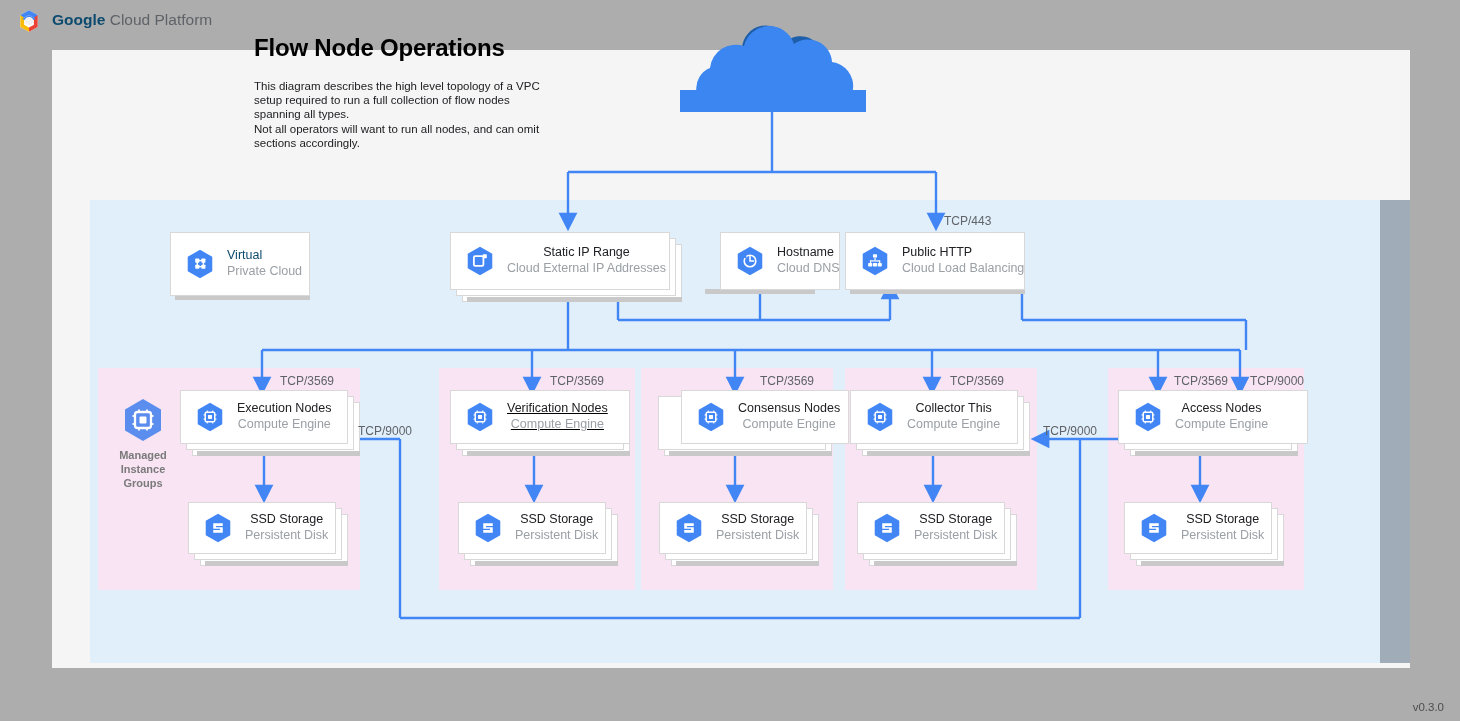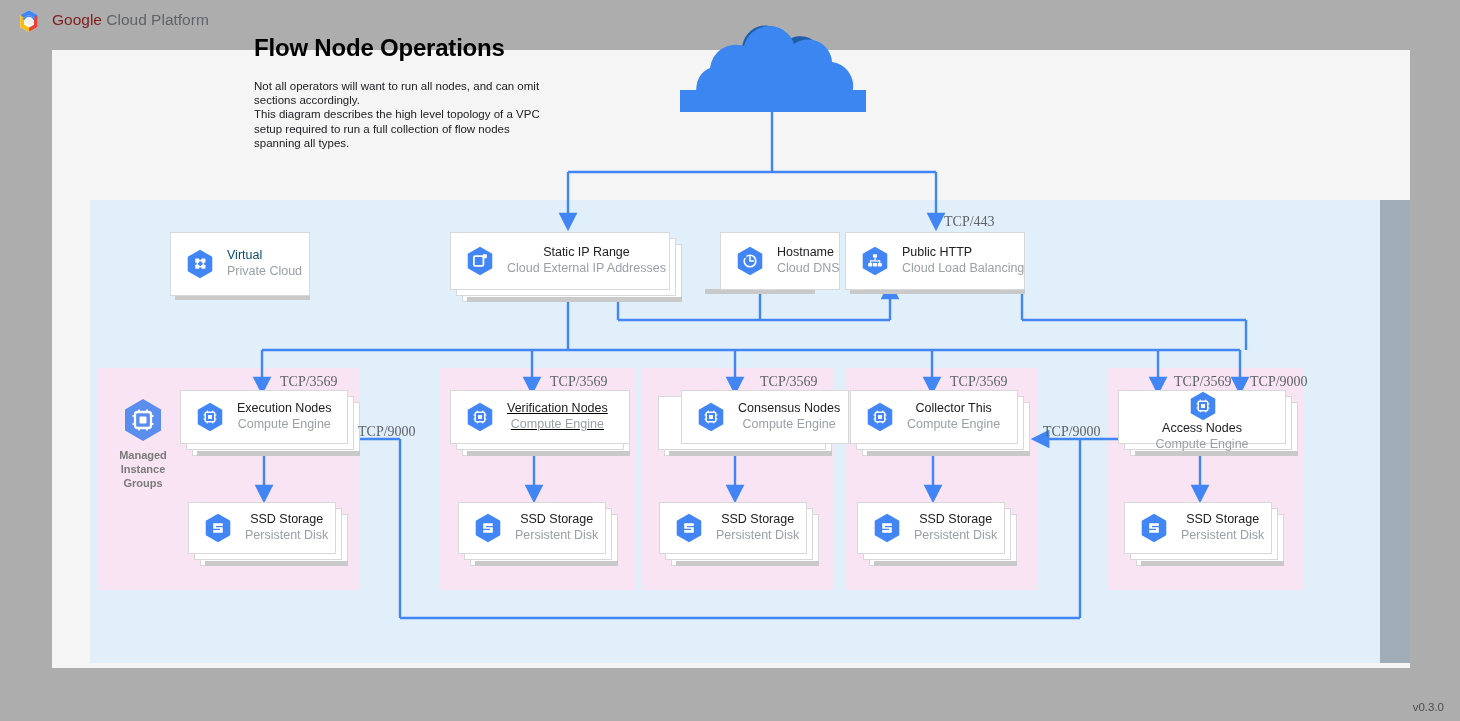--- a/index.html
+++ b/index.html
@@ -9,21 +9,21 @@
     background:#adadad;
     font-family:"Liberation Sans","DejaVu Sans",sans-serif;
     position:relative;
   }
   #stage{position:absolute;left:0;top:0;width:1460px;height:721px;}
 
   
   .gcp-header{position:absolute;left:0;top:0;width:1460px;height:40px;}
   .gcp-logo{position:absolute;left:16px;top:8px;width:26px;height:26px;}
   .gcp-title{position:absolute;left:52px;top:11px;font-size:15.5px;color:#5f6368;white-space:nowrap;}
-  .gcp-title b{color:#7f1d1d;font-weight:normal;}
+  .gcp-title b{color:#0c4a6e;font-weight:bold;}
 
   
   .sheet{position:absolute;left:52px;top:50px;width:1358px;height:618px;background:#f5f5f5;}
 
   
   .diagram-title{position:absolute;left:254px;top:34px;font-size:24px;font-weight:bold;color:#000;letter-spacing:-0.2px;}
   .diagram-desc{position:absolute;left:254px;top:79px;width:300px;font-size:11.5px;line-height:14.2px;color:#202124;}
 
   
   .vpc-region{position:absolute;left:90px;top:200px;width:1320px;height:463px;background:#e1effb;}
@@ -50,21 +50,21 @@
   .stackwrap .card{position:absolute;left:0;top:0;}
 
   .flat-shadow{position:absolute;background:#c9c9c9;}
 
   
   .group{position:absolute;background:#f8e4f3;}
   .group-label{position:absolute;width:70px;text-align:center;font-size:11px;font-weight:bold;
                color:#7a7a7a;line-height:14px;}
 
   
-  .port{position:absolute;font-size:14px;color:#5f6368;white-space:nowrap;font-family:Liberation Serif, serif;}
+  .port{position:absolute;font-size:12px;color:#5f6368;white-space:nowrap;}
 
   .version{position:absolute;right:16px;bottom:8px;font-size:11.5px;color:#4d4d4d;}
 </style>
 </head>
 <body>
 
 <div id="stage">
 
   <div class="gcp-header">
     <svg class="gcp-logo" viewBox="0 0 48 48">
@@ -343,21 +343,21 @@
         <span class="t1">Collector This</span>
         <span class="t2">Compute Engine</span>
       </div>
     </div>
   </div>
 
   <div class="stackwrap" style="left:1118px;top:390px;width:180px;height:66px;">
     <div class="sh" style="left:12px;top:12px;width:168px;height:54px;"></div>
     <div class="sh" style="left:6px;top:6px;width:168px;height:54px;"></div>
     <div class="flat-shadow" style="left:17px;top:61px;width:163px;height:5px;"></div>
-    <div class="card" style="width:168px;height:54px;flex-direction:column;">
+    <div class="card" style="width:190px;height:54px;">
       <svg class="ic" viewBox="0 0 40 44">
         <path d="M20 1 L38 11.5 L38 32.5 L20 43 L2 32.5 L2 11.5 Z" fill="#4285f4"></path>
         <rect x="13" y="15" width="14" height="14" rx="2" fill="none" stroke="#fff" stroke-width="2.2"></rect>
         <rect x="17" y="19" width="6" height="6" rx="1" fill="#fff"></rect>
         <g stroke="#fff" stroke-width="1.6">
           <path d="M16 12.5 L16 15"></path>
             <path d="M24 12.5 L24 15"></path>
           <path d="M16 29 L16 31.5"></path>
             <path d="M24 29 L24 31.5"></path>
           <path d="M10.5 19 L13 19"></path>
@@ -458,18 +458,18 @@
   <div class="port" style="left:550px;top:374px;">TCP/3569</div>
   <div class="port" style="left:760px;top:374px;">TCP/3569</div>
   <div class="port" style="left:950px;top:374px;">TCP/3569</div>
   <div class="port" style="left:1174px;top:374px;">TCP/3569</div>
   <div class="port" style="left:1250px;top:374px;">TCP/9000</div>
   <div class="port" style="left:1043px;top:424px;">TCP/9000</div>
   <div class="port" style="left:358px;top:424px;">TCP/9000</div>
 
   <div class="diagram-title">Flow Node Operations</div>
   <div class="diagram-desc">
+      <div>This diagram describes the high level topology of a VPC setup required to run a full collection of flow nodes spanning all types.</div>
       <div>Not all operators will want to run all nodes, and can omit sections accordingly.</div>
-      <div>This diagram describes the high level topology of a VPC setup required to run a full collection of flow nodes spanning all types.</div>
     </div>
 
   <div class="version">v0.3.0</div>
 </div>
 
 </body></html>

